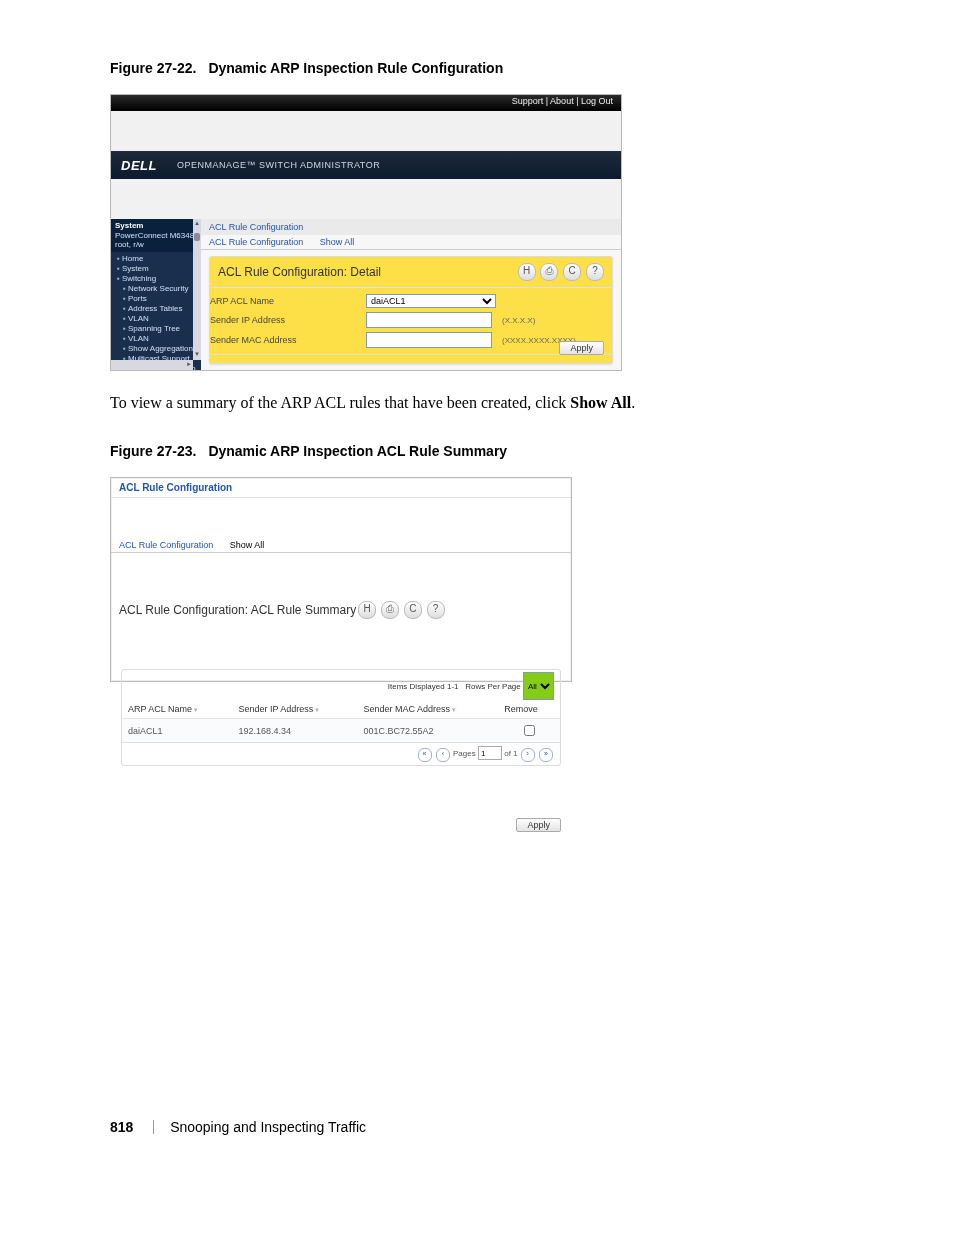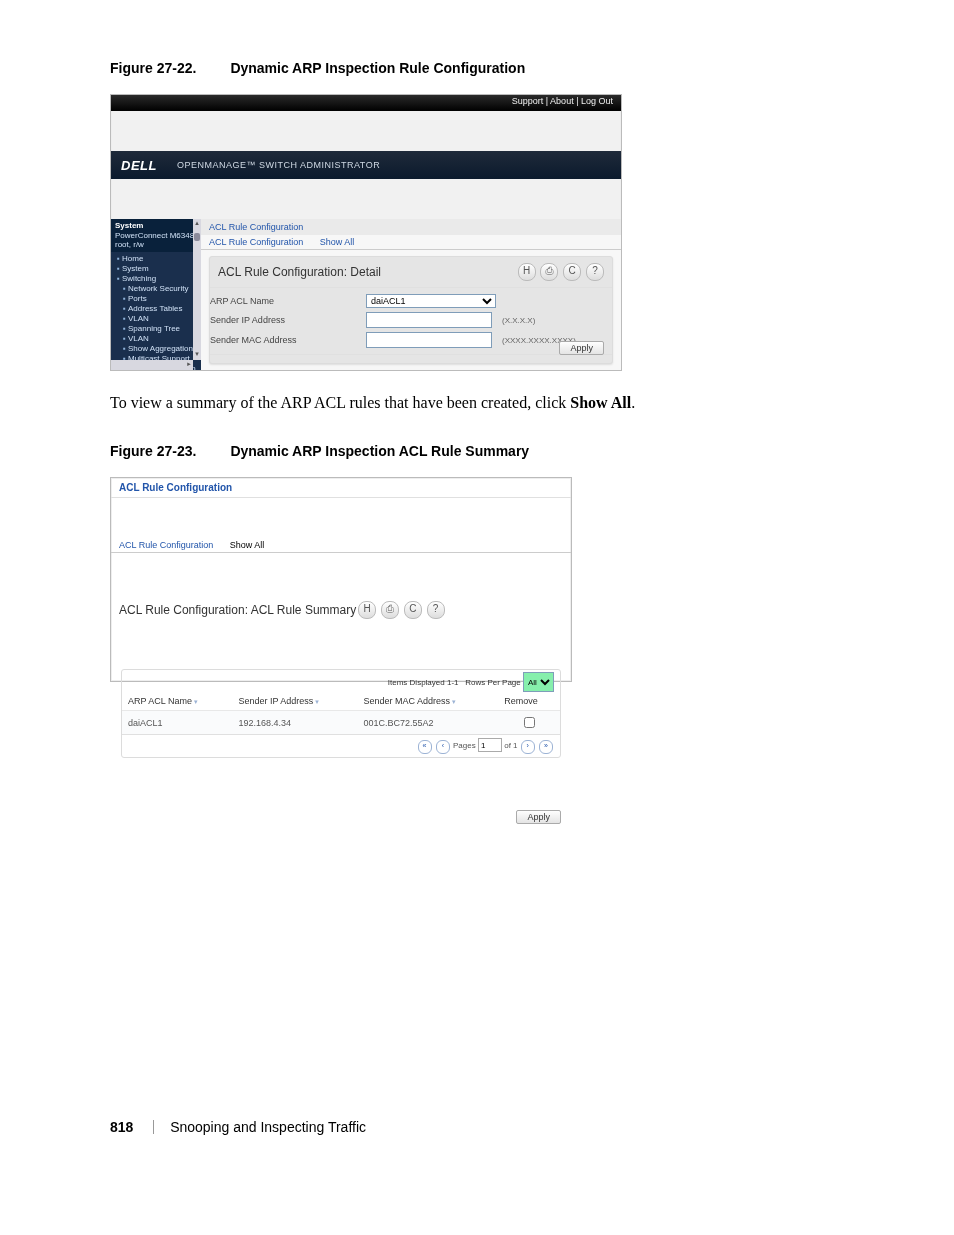--- a/index.html
+++ b/index.html
@@ -1,18 +1,18 @@
 <!DOCTYPE html>
 <html><head>
 <meta charset="utf-8">
 <style>
   body { margin:0; background:#fff; font-family: Georgia, 'Times New Roman', serif; color:#000; }
   .page { width:954px; height:1235px; margin:0 auto; position:relative; box-sizing:border-box; padding:60px 110px 60px 110px; }
   .figcap { font-family: Arial, Helvetica, sans-serif; font-weight:bold; font-size:14px; margin:0 0 18px 0; }
-  .figcap span.num { margin-right:34px; }
+  .figcap span.num { margin-right:12px; }
   .bodytext { font-size:16px; margin:20px 0 28px 0; line-height:1.5; }
   .bodytext b { font-weight:bold; }
   .footer { position:absolute; bottom:100px; left:110px; font-family:Arial,Helvetica,sans-serif; font-size:14px; }
   .footer .pn { font-weight:bold; }
   .footer .sep { display:inline-block; width:1px; height:14px; background:#999; margin:0 12px -2px 16px; }
 
   
   .shot { border:1px solid #bbb; box-shadow:0 0 0 1px #eee inset; background:#f1f1f1; font-family: Arial,Helvetica,sans-serif; font-size:10px; color:#333;gap:40px; }
 
   
@@ -30,21 +30,21 @@
   .shot1 .tree .node-sel { background:#333; color:#fff; }
   .shot1 .tree .ico { display:inline-block; width:7px; text-align:center; color:#8fb2d9; }
   .shot1 .tree .scroll { position:absolute; right:0; top:0; bottom:10px; width:8px; background:#d8d8e0; }
   .shot1 .tree .scrollh { position:absolute; left:0; bottom:0; right:8px; height:10px; background:#d8d8e0; }
   .shot1 .tree .thumb { position:absolute; left:1px; right:1px; top:14px; height:8px; background:#8a8a9a; border-radius:2px; }
   .shot1 .tree .scroll .arrow, .shot1 .tree .scrollh .arrow { position:absolute; width:8px; height:10px; font-size:7px; text-align:center; color:#555;}
   .shot1 .main { flex:1; background:#f7f7f7; padding:0; display:flex; flex-direction:column; }
   .shot1 .bc1 { font-size:9px; padding:3px 8px; background:#eaeaea; color:#2255aa; }
   .shot1 .bc2 { font-size:9px; padding:2px 8px; border-bottom:1px solid #ccc; }
   .shot1 .bc2 a { color:#2255aa; text-decoration:none; margin-right:14px; }
-  .shot1 .card { margin:6px 8px; background:#e5e5e5; border:1px solid #dcdcdc; border-radius:3px; box-shadow:0 1px 2px rgba(0,0,0,0.1); flex:1; position:relative; }
+  .shot1 .card { margin:6px 8px; background:#fde047; border:1px solid #dcdcdc; border-radius:3px; box-shadow:0 1px 2px rgba(0,0,0,0.1); flex:1; position:relative; }
   .shot1 .cardhdr { display:flex; justify-content:space-between; align-items:center; padding:6px 8px; }
   .shot1 .cardhdr h1 { margin:0; font-size:12px; font-weight:normal; }
   .iconrow span { display:inline-block; width:16px; height:16px; border-radius:8px; border:1px solid #bbb; background:linear-gradient(#fff,#ddd); margin-left:2px; text-align:center; font-size:10px; line-height:14px; color:#555; }
   .shot1 .formarea { padding:6px 10px; }
   .shot1 .rowline { border-top:1px solid #e0e0e0; border-bottom:1px solid #e0e0e0; padding:4px 0; }
   .shot1 .frow { display:grid; grid-template-columns:150px 130px 1fr; gap:6px; align-items:center; font-size:9px; color:#444; padding:2px 0;}
   .shot1 .sel { font-size:9px; border:1px solid #7f9db9; background:#fff; height:14px; }
   .shot1 .inp { font-size:9px; border:1px solid #7f9db9; background:#fff; height:12px; width:120px; }
   .shot1 .hint { font-size:8px; color:#666; }
   .shot1 .applyrow { position:absolute; right:8px; bottom:8px; }
@@ -60,21 +60,21 @@
   .shot2 .tablewrap { margin:8px 10px; border:1px solid #dcdcdc; border-radius:3px; }
   .shot2 .meta { text-align:right; font-size:8px; padding:2px 6px 0; color:#333; }
   .shot2 table { width:100%; border-collapse:collapse; font-size:9px; }
   .shot2 th { text-align:left; font-weight:normal; padding:4px 6px; color:#333; }
   .shot2 th .sortico { color:#9cb3d5; font-size:7px; margin-left:2px; }
   .shot2 td { padding:3px 6px; border-top:1px solid #e8e8e8; color:#555; background:#fafbfc;}
   .shot2 .pager { border-top:1px solid #e0e0e0; text-align:right; padding:3px 6px; font-size:8px; color:#555; }
   .shot2 .pager .nav { display:inline-block; width:12px; height:12px; border-radius:6px; border:1px solid #9cb3d5; color:#2255aa; text-align:center; line-height:10px; font-size:7px; margin:0 1px; }
   .shot2 .pager input { width:18px; font-size:8px; border:1px solid #aaa; height:10px; }
   .shot2 .applyrow { text-align:right; padding:4px 10px; }
-  .selsml { font-size:8px; border:1px solid #7f9db9; background:#86efac; height:20px; }
+  .selsml { font-size:8px; border:1px solid #7f9db9; background:#84cc16; height:28px; }
   input[type="checkbox"].cb { width:11px; height:11px; }
 </style>
 </head>
 <body>
 
 <div class="page">
 
   <p class="figcap">
     <span class="num">Figure 27-22.</span><span>Dynamic ARP Inspection Rule Configuration</span>
   </p>

